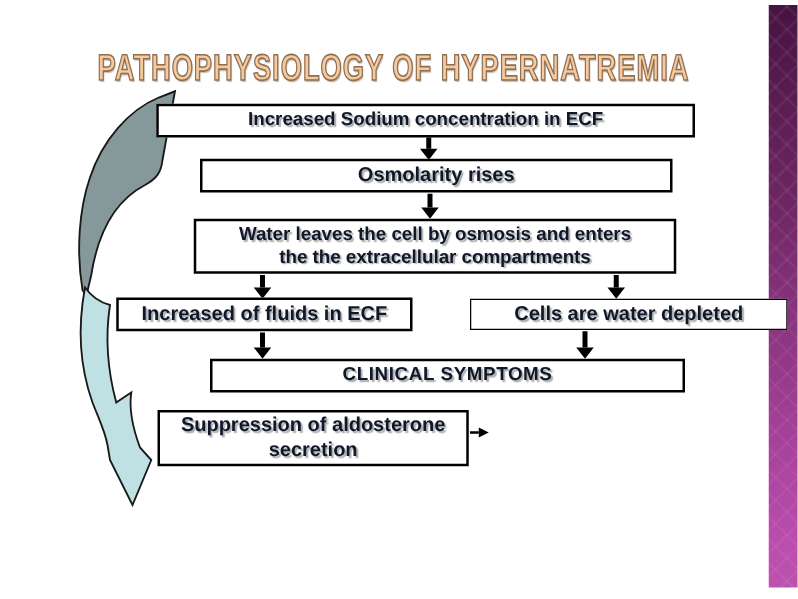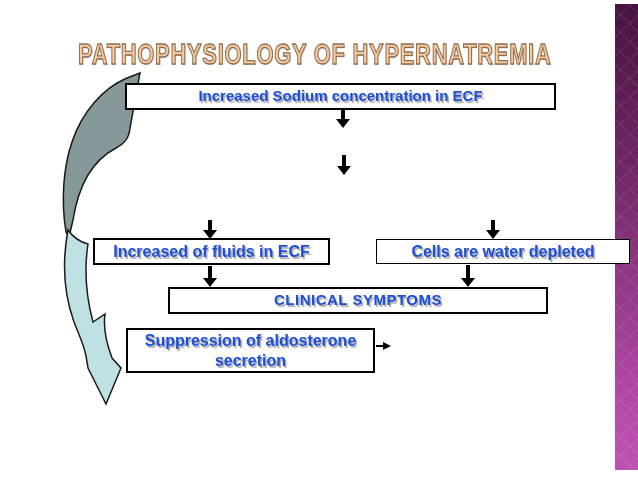--- a/index.html
+++ b/index.html
@@ -25,21 +25,21 @@
     color:#f6c99e;
     -webkit-text-stroke:1.2px #8d6f52;
     text-shadow:1px 1px 1px rgba(90,60,30,0.35);
     transform:scale(0.78,1.05);transform-origin:left top;
   }
   
   .box{
     position:absolute;z-index:2;box-sizing:border-box;
     background:#ffffff;border:2px solid #000000;
     display:flex;align-items:center;justify-content:center;text-align:center;
-    font-weight:bold;color:#1d4ed8;white-space:pre-line;
+    font-weight:bold;color:#0f172a;white-space:pre-line;
     text-shadow:1.5px 1.5px 1px rgba(140,140,140,0.75);
     line-height:1.22;
   }
   .box.transparent{background:transparent;}
   .b1{left:77px; top:83px; width:431px;height:27px;font-size:15px;}
   .b2{left:112px;top:127px;width:378px;height:27px;font-size:16px;}
   .b3{left:107px;top:175px;width:386px;height:44px;font-size:15px;}
   .b4{left:45px; top:238px;width:237px;height:27px;font-size:16px;}
   .b5{left:328px;top:239px;width:254px;height:25px;font-size:16px;border-width:1.5px;}
   .b6{left:120px;top:287px;width:380px;height:27px;font-size:15px;letter-spacing:0.5px;}
@@ -77,26 +77,29 @@
 
   <h1 class="title">PATHOPHYSIOLOGY OF HYPERNATREMIA</h1>
 
   <div class="box b1">Increased Sodium concentration in ECF</div>
 
   <div class="arr-v a1">
       <div class="stem"></div>
       <div class="head"></div>
     </div>
 
+  <div class="box b2">Osmolarity rises</div>
 
   <div class="arr-v a2">
       <div class="stem"></div>
       <div class="head"></div>
     </div>
 
+  <div class="box b3">Water leaves the cell by osmosis and enters
+the the extracellular compartments</div>
 
   <div class="arr-v a3l">
       <div class="stem"></div>
       <div class="head"></div>
     </div>
   <div class="arr-v a3r">
       <div class="stem"></div>
       <div class="head"></div>
     </div>
 

